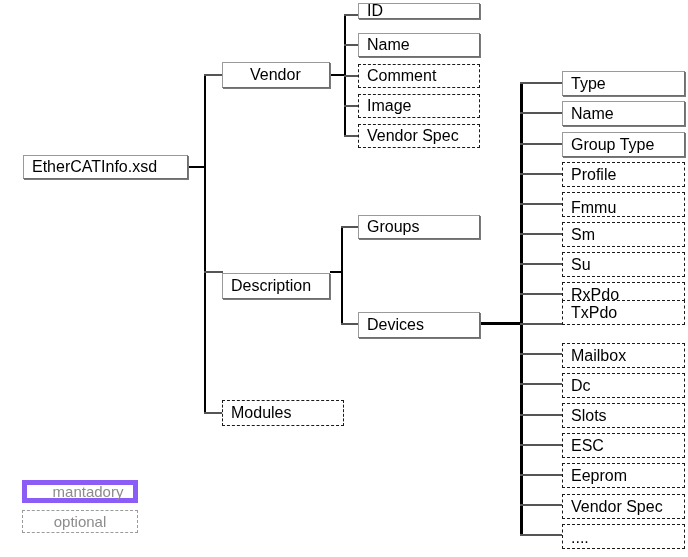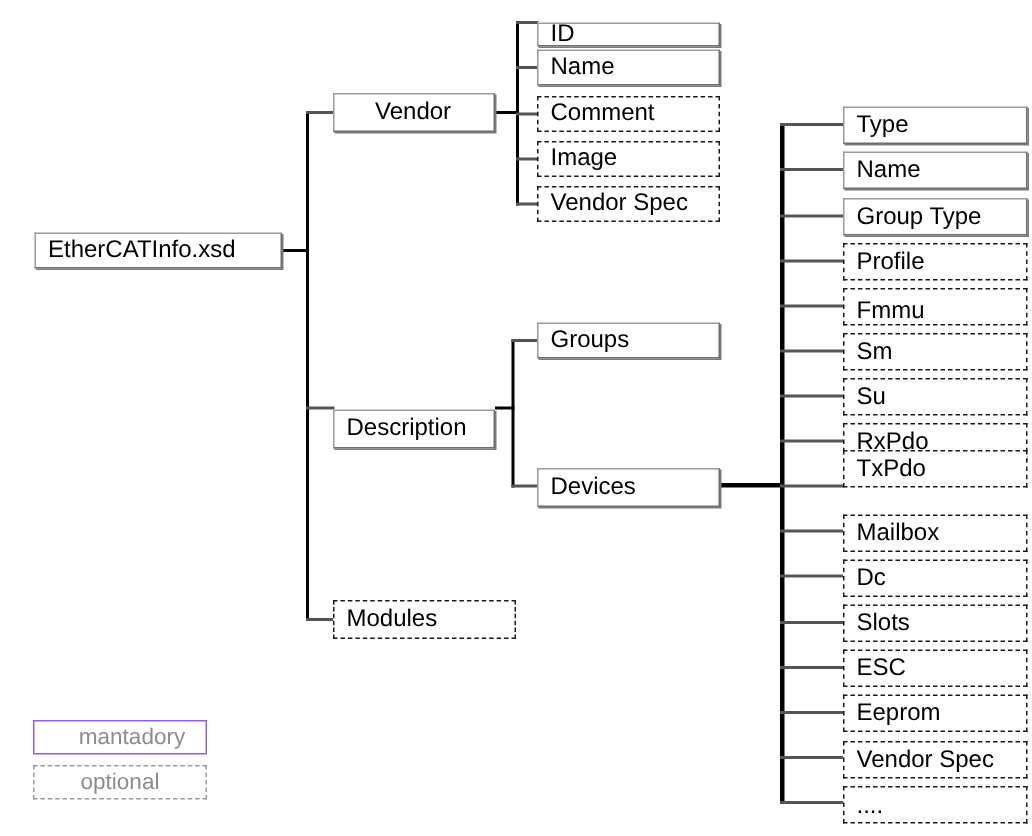--- a/index.html
+++ b/index.html
@@ -46,21 +46,21 @@
     box-sizing: border-box;
     background: #ffffff;
     color: #8c8c8c;
     font-size: 15px;
     display: flex;
     align-items: center;
     justify-content: center;
     white-space: nowrap;
   }
   .legend-box.solid {
-    border: 1px solid #8b5cf6;
+    border: 5px solid #8b5cf6;
     padding-left: 16px;
   }
   .legend-box.dashed {
     border: 1px dashed #9a9a9a;
   }
   .line {
     position: absolute;
     background: #555555;
   }
   .line.dark {
@@ -127,21 +127,21 @@
   </div>
 
   <div class="node solid" style="left:222px; top:273px; width:108px; height:26px;">
     <span>Description</span>
   </div>
 
   <div class="node dashed" style="left:222px; top:400px; width:122px; height:26px;">
     <span>Modules</span>
   </div>
 
-  <div class="node solid" style="left:358px; top:15px; width:122px; height:16px;">
+  <div class="node solid" style="left:358px; top:3px; width:122px; height:16px;">
     <span>ID</span>
   </div>
   <div class="node solid" style="left:358px; top:33px; width:122px; height:24px;">
     <span>Name</span>
   </div>
   <div class="node dashed" style="left:358px; top:64px; width:122px; height:24px;">
     <span>Comment</span>
   </div>
   <div class="node dashed" style="left:358px; top:94px; width:122px; height:24px;">
     <span>Image</span>

